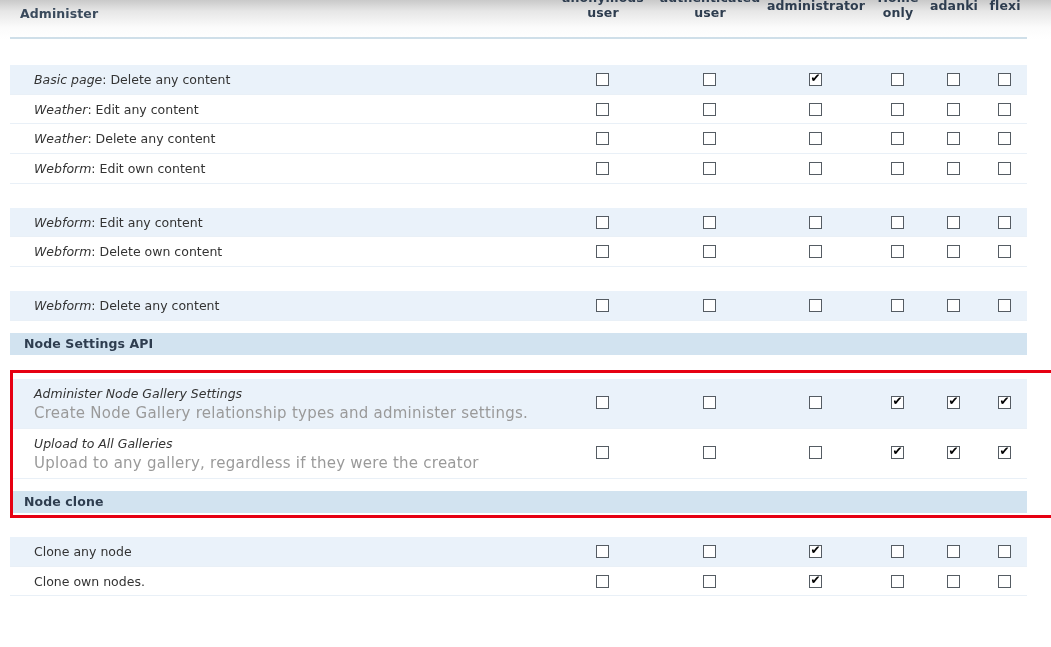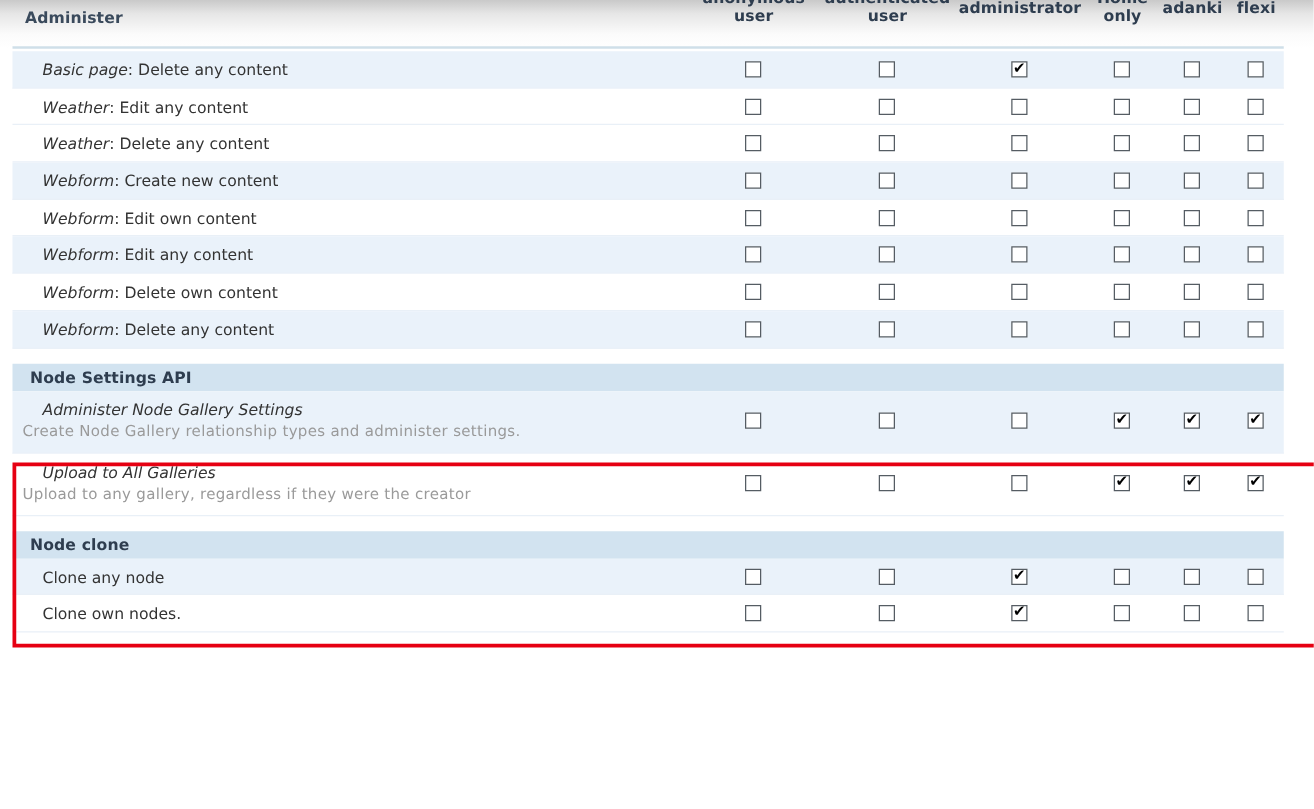--- a/index.html
+++ b/index.html
@@ -79,39 +79,39 @@
     box-sizing: border-box;
     letter-spacing: .1px;
   }
 
   .prow {
     position: relative;
     background: #ffffff;
     border-bottom: 1px solid #e9f0f7;
     box-sizing: border-box;
   }
-  .prow.alt { background: #eaf2fa; }
+  .prow.alt { background: #eaf2fa; margin-top: 24px; }
   .prow.simple { height: 29.7px; }
   .prow.desc   { height: 50px; }
 
   .prow .plabel {
     position: absolute;
     left: 24px;
     top: 7px;
     font-size: 12.5px;
     color: #333333;
     white-space: nowrap;
   }
   .prow.desc .plabel { top: 7px; font-size: 12.5px; font-style: italic; }
   .prow .ptype { font-style: italic; }
   .prow .pdesc {
     position: absolute;
-    left: 8px;
+    left: 24px;
     top: 25px;
-    font-size: 12px;
+    font-size: 15px;
     color: #9a9a9a;
     letter-spacing: .25px;
     white-space: nowrap;
   }
 
   .cbox {
     position: absolute;
     width: 13px;
     height: 13px;
     box-sizing: border-box;
@@ -202,29 +202,20 @@
     </div>
     <div class="prow simple">
       <div class="plabel"><span class="ptype">Weather</span><span>: Delete any content</span></div>
       <div class="cbox" role="checkbox" aria-checked="false" style="left: 586px;"></div>
       <div class="cbox" role="checkbox" aria-checked="false" style="left: 693px;"></div>
       <div class="cbox" role="checkbox" aria-checked="false" style="left: 799px;"></div>
       <div class="cbox" role="checkbox" aria-checked="false" style="left: 881px;"></div>
       <div class="cbox" role="checkbox" aria-checked="false" style="left: 937px;"></div>
       <div class="cbox" role="checkbox" aria-checked="false" style="left: 988px;"></div>
     </div>
-    <div class="prow simple alt">
-      <div class="plabel"><span class="ptype">Webform</span><span>: Create new content</span></div>
-      <div class="cbox" role="checkbox" aria-checked="false" style="left: 586px;"></div>
-      <div class="cbox" role="checkbox" aria-checked="false" style="left: 693px;"></div>
-      <div class="cbox" role="checkbox" aria-checked="false" style="left: 799px;"></div>
-      <div class="cbox" role="checkbox" aria-checked="false" style="left: 881px;"></div>
-      <div class="cbox" role="checkbox" aria-checked="false" style="left: 937px;"></div>
-      <div class="cbox" role="checkbox" aria-checked="false" style="left: 988px;"></div>
-    </div>
     <div class="prow simple">
       <div class="plabel"><span class="ptype">Webform</span><span>: Edit own content</span></div>
       <div class="cbox" role="checkbox" aria-checked="false" style="left: 586px;"></div>
       <div class="cbox" role="checkbox" aria-checked="false" style="left: 693px;"></div>
       <div class="cbox" role="checkbox" aria-checked="false" style="left: 799px;"></div>
       <div class="cbox" role="checkbox" aria-checked="false" style="left: 881px;"></div>
       <div class="cbox" role="checkbox" aria-checked="false" style="left: 937px;"></div>
       <div class="cbox" role="checkbox" aria-checked="false" style="left: 988px;"></div>
     </div>
     <div class="prow simple alt">

